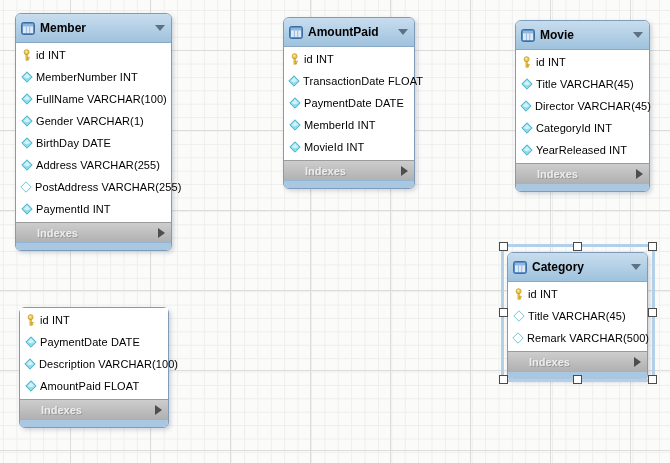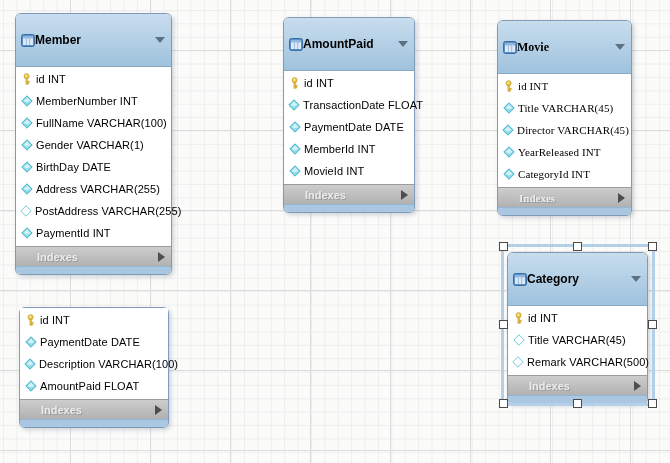--- a/index.html
+++ b/index.html
@@ -16,21 +16,21 @@
     background-position:-10px 0,0 -30px,3px 0,0 10px;
   }
   .table{
     position:absolute;
     border:1px solid #7e9cb8;
     border-radius:6px;
     background:#fff;
     box-shadow:2px 2px 4px rgba(110,120,135,.30);
   }
   .hdr{
-    height:20px;display:flex;align-items:center;padding:16px 5px;
+    height:20px;display:flex;align-items:center;gap:5px;padding:4px 5px;
     background:linear-gradient(var(--header-top,#c8ddee),var(--header-bottom,#9fc2dd));
     border-bottom:1px solid #8aa9c4;
     border-radius:5px 5px 0 0;
   }
   .ticon{display:flex;align-items:center;}
   .title{flex:1;font-size:12px;font-weight:bold;color:#000;white-space:nowrap;}
   .collapse{width:0;height:0;border-left:5px solid transparent;border-right:5px solid transparent;border-top:6px solid #5d7182;margin-right:1px;}
   .body{background:#fff;padding:1px 0 2px 0;}
   .row{display:flex;align-items:center;height:22px;padding:0 2px 0 4px;gap:3px;}
   .cicon{display:flex;align-items:center;width:13px;justify-content:center;}
@@ -239,21 +239,21 @@
 
     <span class="ctext">MovieId INT</span>
   </div>
       </div>
     <div class="ftr">
       <span class="ftr-label">Indexes</span>
       <span class="expand"></span>
     </div>
     <div class="strip"></div>
   </div>
-    <div class="table" style="left: 497px; top: 20px; width: 133px; font-family: Liberation Serif, serif;">
+    <div class="table" style="left: 515px; top: 20px; width: 133px;">
     <div class="hdr">
       <span class="ticon">
         <svg width="14" height="13" viewBox="0 0 14 13">
           <rect x="0.5" y="0.5" width="13" height="12" rx="2" fill="#5a8fc8" stroke="#3a6ea5"></rect>
           <rect x="2" y="2" width="10" height="9" fill="#dde9f6"></rect>
           <rect x="2" y="2" width="10" height="2.4" fill="#8fb4dc"></rect>
           <line x1="5.4" y1="2" x2="5.4" y2="11" stroke="#9bbcde" stroke-width="1"></line>
           <line x1="8.7" y1="2" x2="8.7" y2="11" stroke="#9bbcde" stroke-width="1"></line>
         </svg>
       </span>
@@ -298,32 +298,32 @@
   </div>
         <div class="row">
 
     <span class="cicon">
       <svg width="12" height="12" viewBox="0 0 12 12">
         <polygon points="6,0.8 11.2,6 6,11.2 0.8,6" fill="#8fdae8" stroke="#3fb0c8" stroke-width="1"></polygon>
         <polygon points="6,2.6 9.4,6 6,7.6 2.6,6" fill="#d2f2f8"></polygon>
       </svg>
     </span>
 
+    <span class="ctext">CategoryId INT</span>
+  </div>
+        <div class="row">
+
+    <span class="cicon">
+      <svg width="12" height="12" viewBox="0 0 12 12">
+        <polygon points="6,0.8 11.2,6 6,11.2 0.8,6" fill="#8fdae8" stroke="#3fb0c8" stroke-width="1"></polygon>
+        <polygon points="6,2.6 9.4,6 6,7.6 2.6,6" fill="#d2f2f8"></polygon>
+      </svg>
+    </span>
+
     <span class="ctext">YearReleased INT</span>
-  </div>
-        <div class="row">
-
-    <span class="cicon">
-      <svg width="12" height="12" viewBox="0 0 12 12">
-        <polygon points="6,0.8 11.2,6 6,11.2 0.8,6" fill="#8fdae8" stroke="#3fb0c8" stroke-width="1"></polygon>
-        <polygon points="6,2.6 9.4,6 6,7.6 2.6,6" fill="#d2f2f8"></polygon>
-      </svg>
-    </span>
-
-    <span class="ctext">CategoryId INT</span>
   </div>
       </div>
     <div class="ftr">
       <span class="ftr-label">Indexes</span>
       <span class="expand"></span>
     </div>
     <div class="strip"></div>
   </div>
     <div class="table" style="left: 507px; top: 252px; width: 139px;">
     <div class="hdr">

